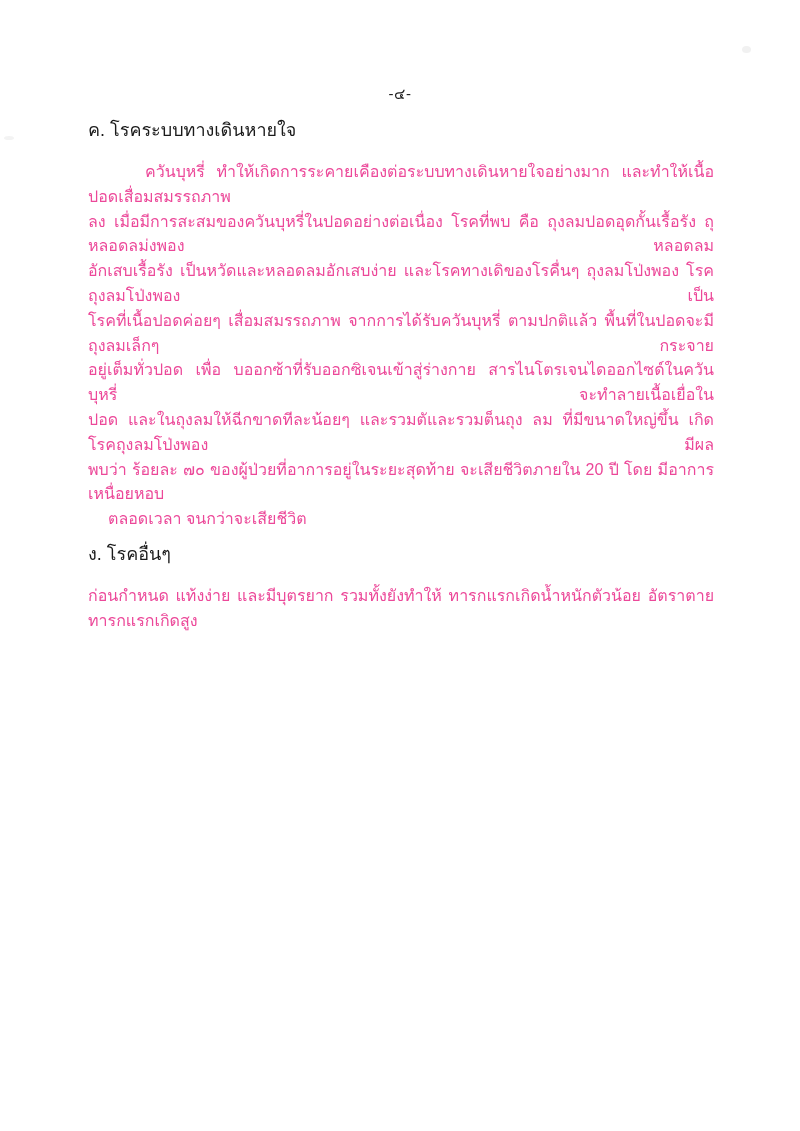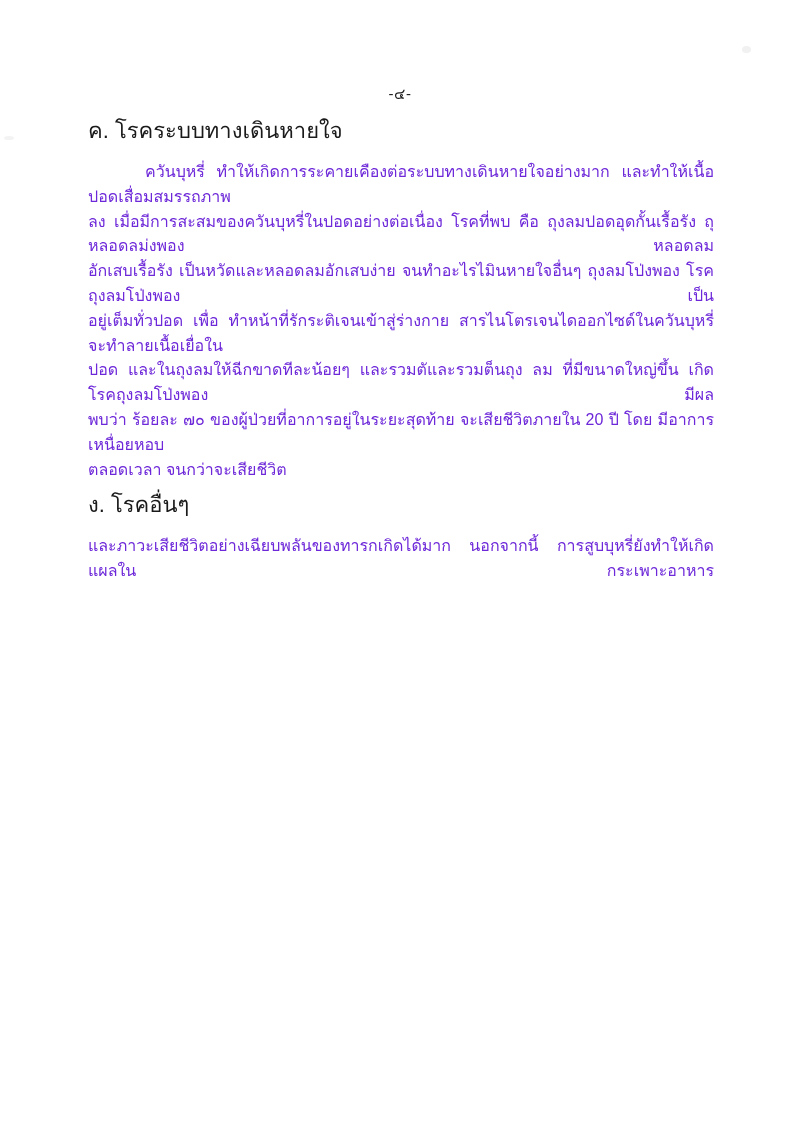--- a/index.html
+++ b/index.html
@@ -27,46 +27,47 @@
     letter-spacing: 0.5px;
     color: #222222;
   }
   .content {
     position: absolute;
     top: 118px;
     left: 88px;
     width: 626px;
   }
   .section-heading {
-    font-size: 22px;
+    font-size: 18px;
     line-height: 25px;
     margin: 0 0 17px 0;
     color: #1a1a1a;
     font-weight: 400;
   }
   .section + .section .section-heading {
     margin-top: 4px;
   }
   .para {
     margin: 0 0 0 0;
   }
   .line {
     font-size: 16px;
     line-height: 24.8px;
     text-align: justify;
     text-align-last: justify;
-    color: #6d28d9;
+    color: #ec4899;
     min-height: 24.8px;
   }
   .line.indent {
     text-indent: 57px;
   }
   .line.last {
     text-align: left;
     text-align-last: left;
+    margin-left: 20px;
   }
   .section {
     margin-bottom: 10px;
   }
   .scan-smudge {
     position: absolute;
     top: 46px;
     left: 742px;
     width: 9px;
     height: 7px;
@@ -93,29 +94,30 @@
 
   <div class="page-number">-๔-</div>
 
   <div class="content">
 
     <div class="section">
       <div class="section-heading">ค. โรคระบบทางเดินหายใจ</div>
       <div class="para">
         <div class="line indent">ควันบุหรี่ ทำให้เกิดการระคายเคืองต่อระบบทางเดินหายใจอย่างมาก และทำให้เนื้อปอดเสื่อมสมรรถภาพ</div>
         <div class="line">ลง เมื่อมีการสะสมของควันบุหรี่ในปอดอย่างต่อเนื่อง โรคที่พบ คือ ถุงลมปอดอุดกั้นเรื้อรัง ถุหลอดลม่งพอง หลอดลม</div>
-        <div class="line">อักเสบเรื้อรัง เป็นหวัดและหลอดลมอักเสบง่าย จนทำอะไรไมินหายใจอื่นๆ ถุงลมโป่งพอง โรคถุงลมโป่งพอง เป็น</div>
-        <div class="line">อยู่เต็มทั่วปอด เพื่อ ทำหน้าที่รักระติเจนเข้าสู่ร่างกาย สารไนโตรเจนไดออกไซด์ในควันบุหรี่ จะทำลายเนื้อเยื่อใน</div>
+        <div class="line">อักเสบเรื้อรัง เป็นหวัดและหลอดลมอักเสบง่าย และโรคทางเดิของโรคื่นๆ ถุงลมโป่งพอง โรคถุงลมโป่งพอง เป็น</div>
+        <div class="line">โรคที่เนื้อปอดค่อยๆ เสื่อมสมรรถภาพ จากการได้รับควันบุหรี่ ตามปกติแล้ว พื้นที่ในปอดจะมีถุงลมเล็กๆ กระจาย</div>
+        <div class="line">อยู่เต็มทั่วปอด เพื่อ บออกซ้าที่รับออกซิเจนเข้าสู่ร่างกาย สารไนโตรเจนไดออกไซด์ในควันบุหรี่ จะทำลายเนื้อเยื่อใน</div>
         <div class="line">ปอด และในถุงลมให้ฉีกขาดทีละน้อยๆ และรวมตัและรวมต็นถุง ลม ที่มีขนาดใหญ่ขึ้น เกิดโรคถุงลมโป่งพอง มีผล</div>
         <div class="line">พบว่า ร้อยละ ๗๐ ของผู้ป่วยที่อาการอยู่ในระยะสุดท้าย จะเสียชีวิตภายใน 20 ปี โดย มีอาการเหนื่อยหอบ</div>
         <div class="line last">ตลอดเวลา จนกว่าจะเสียชีวิต</div>
       </div>
     </div>
 
     <div class="section">
       <div class="section-heading">ง. โรคอื่นๆ</div>
       <div class="para">
-        <div class="line">และภาวะเสียชีวิตอย่างเฉียบพลันของทารกเกิดได้มาก นอกจากนี้ การสูบบุหรี่ยังทำให้เกิดแผลใน กระเพาะอาหาร</div>
+        <div class="line">ก่อนกำหนด แท้งง่าย และมีบุตรยาก รวมทั้งยังทำให้ ทารกแรกเกิดน้ำหนักตัวน้อย อัตราตายทารกแรกเกิดสูง</div>
       </div>
     </div>
 
   </div>
 </div>
 
 </body></html>

